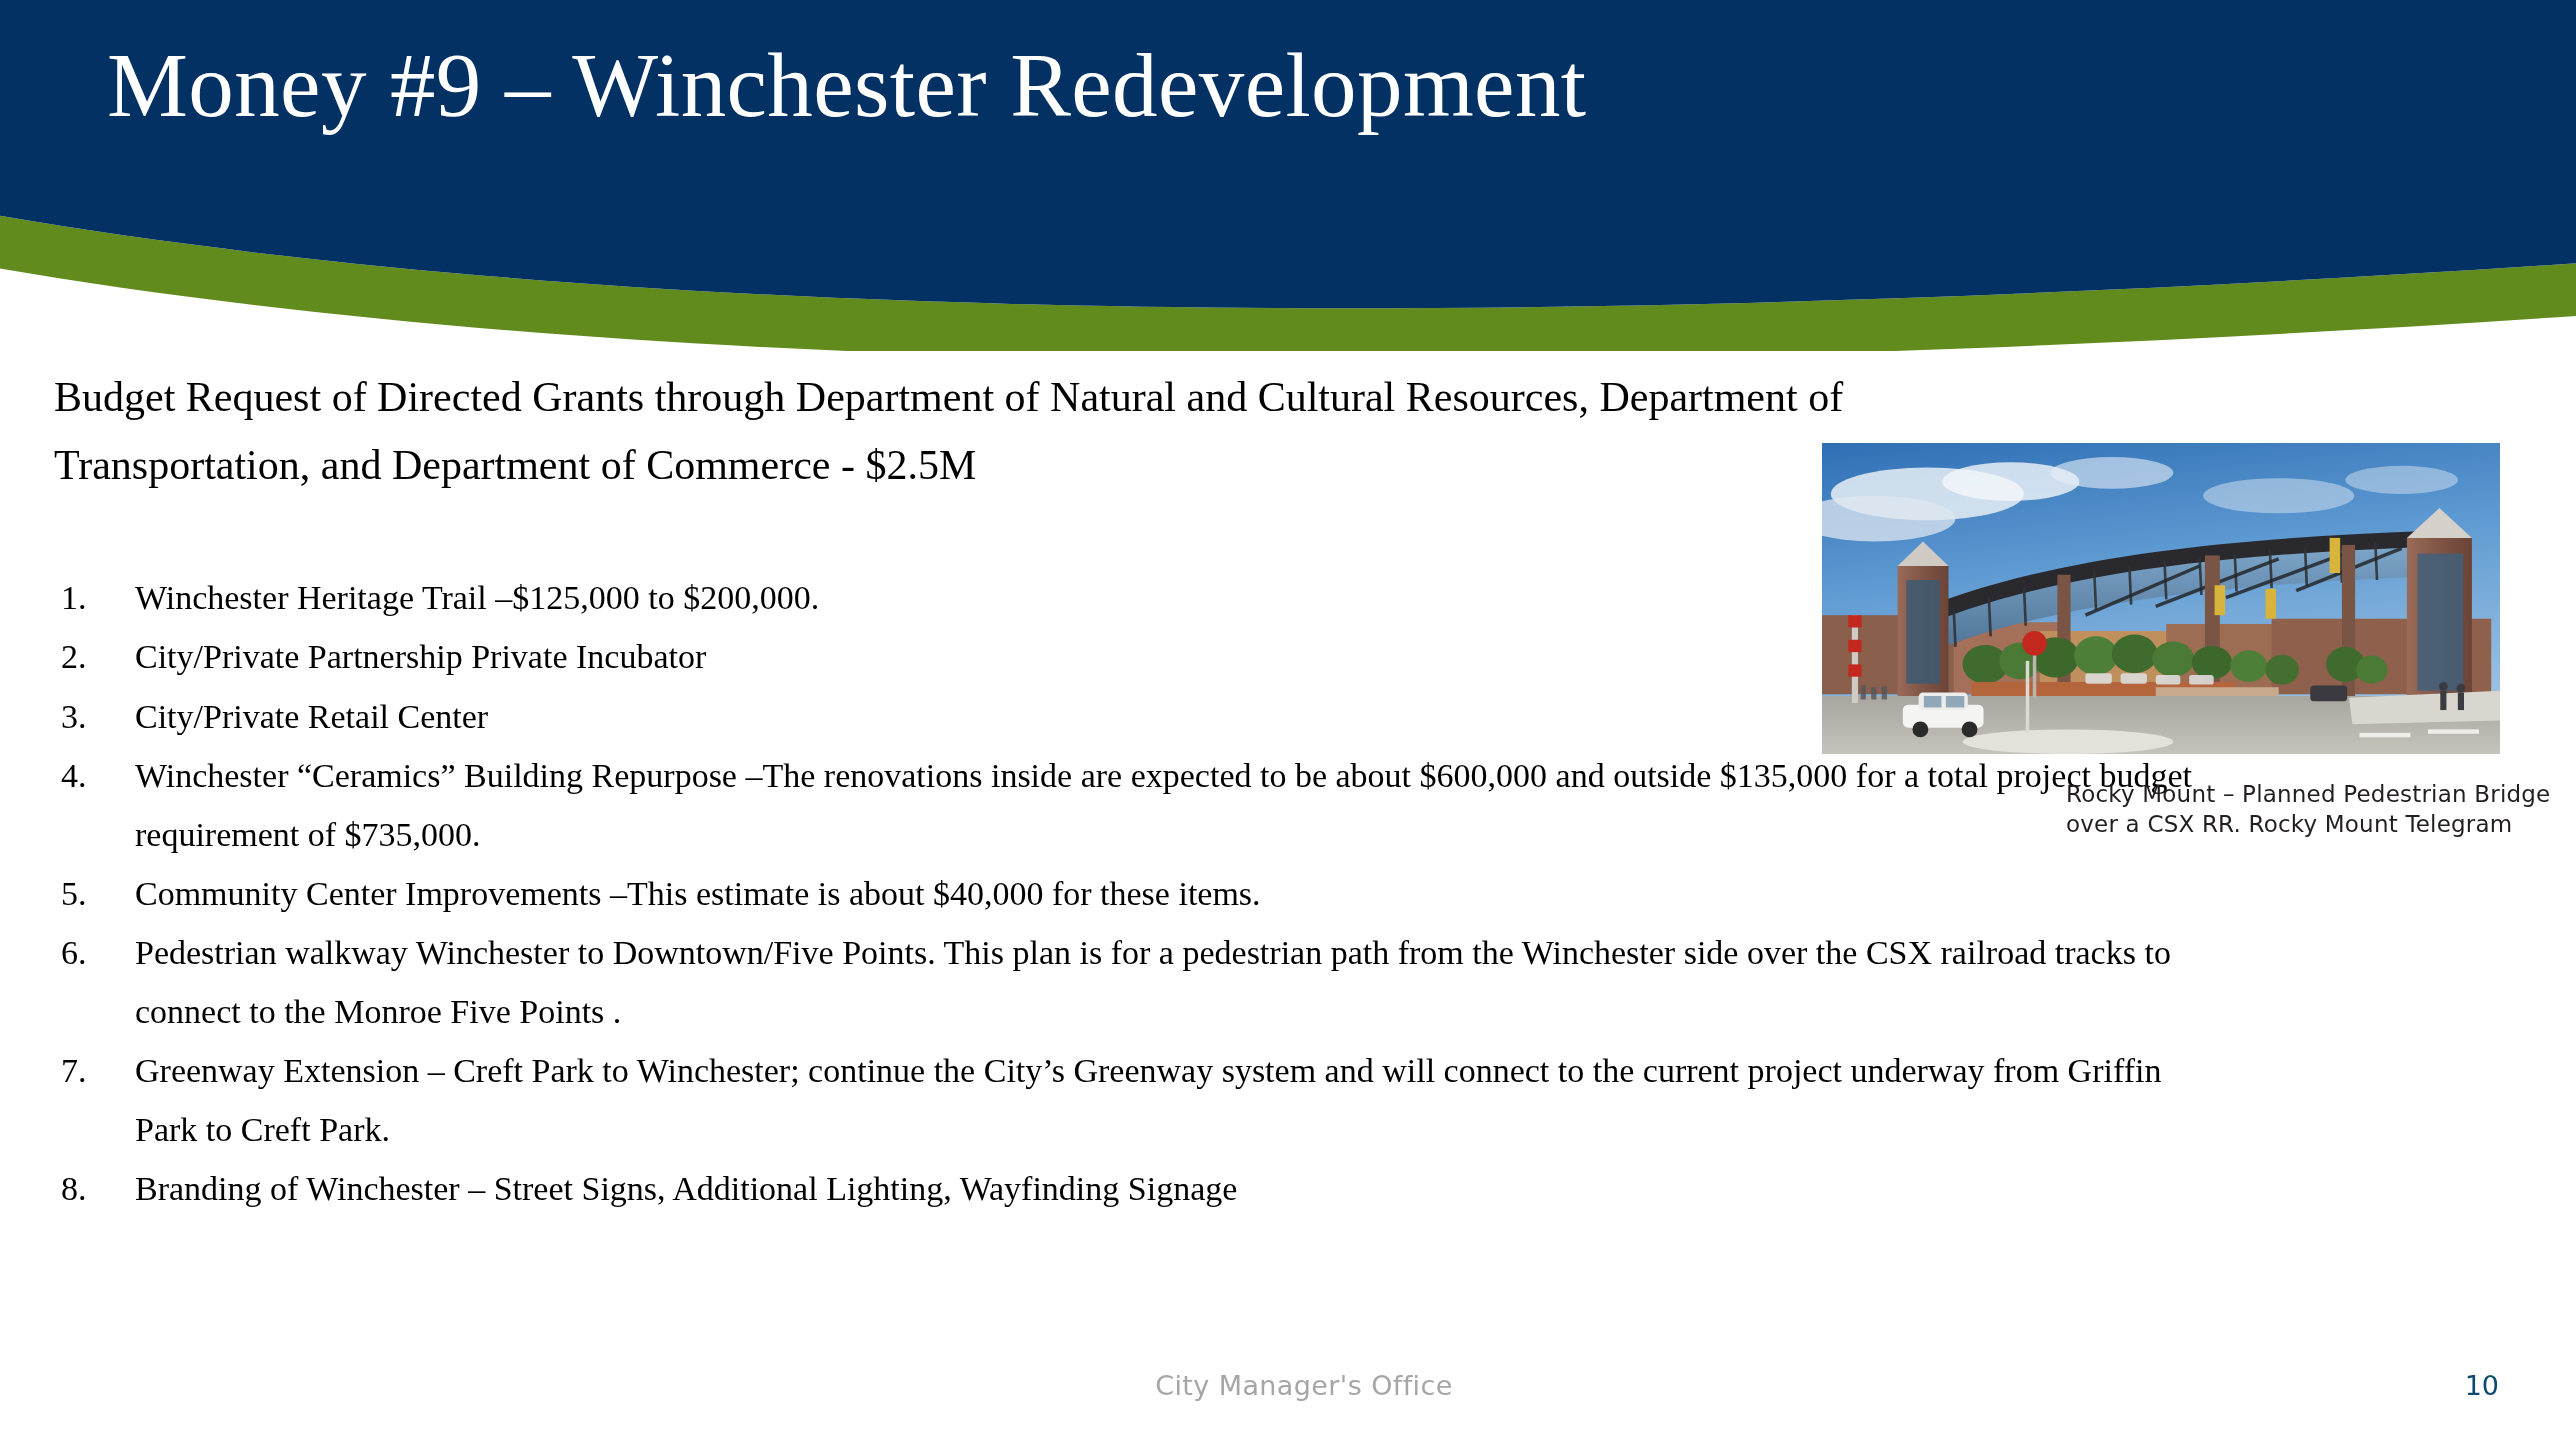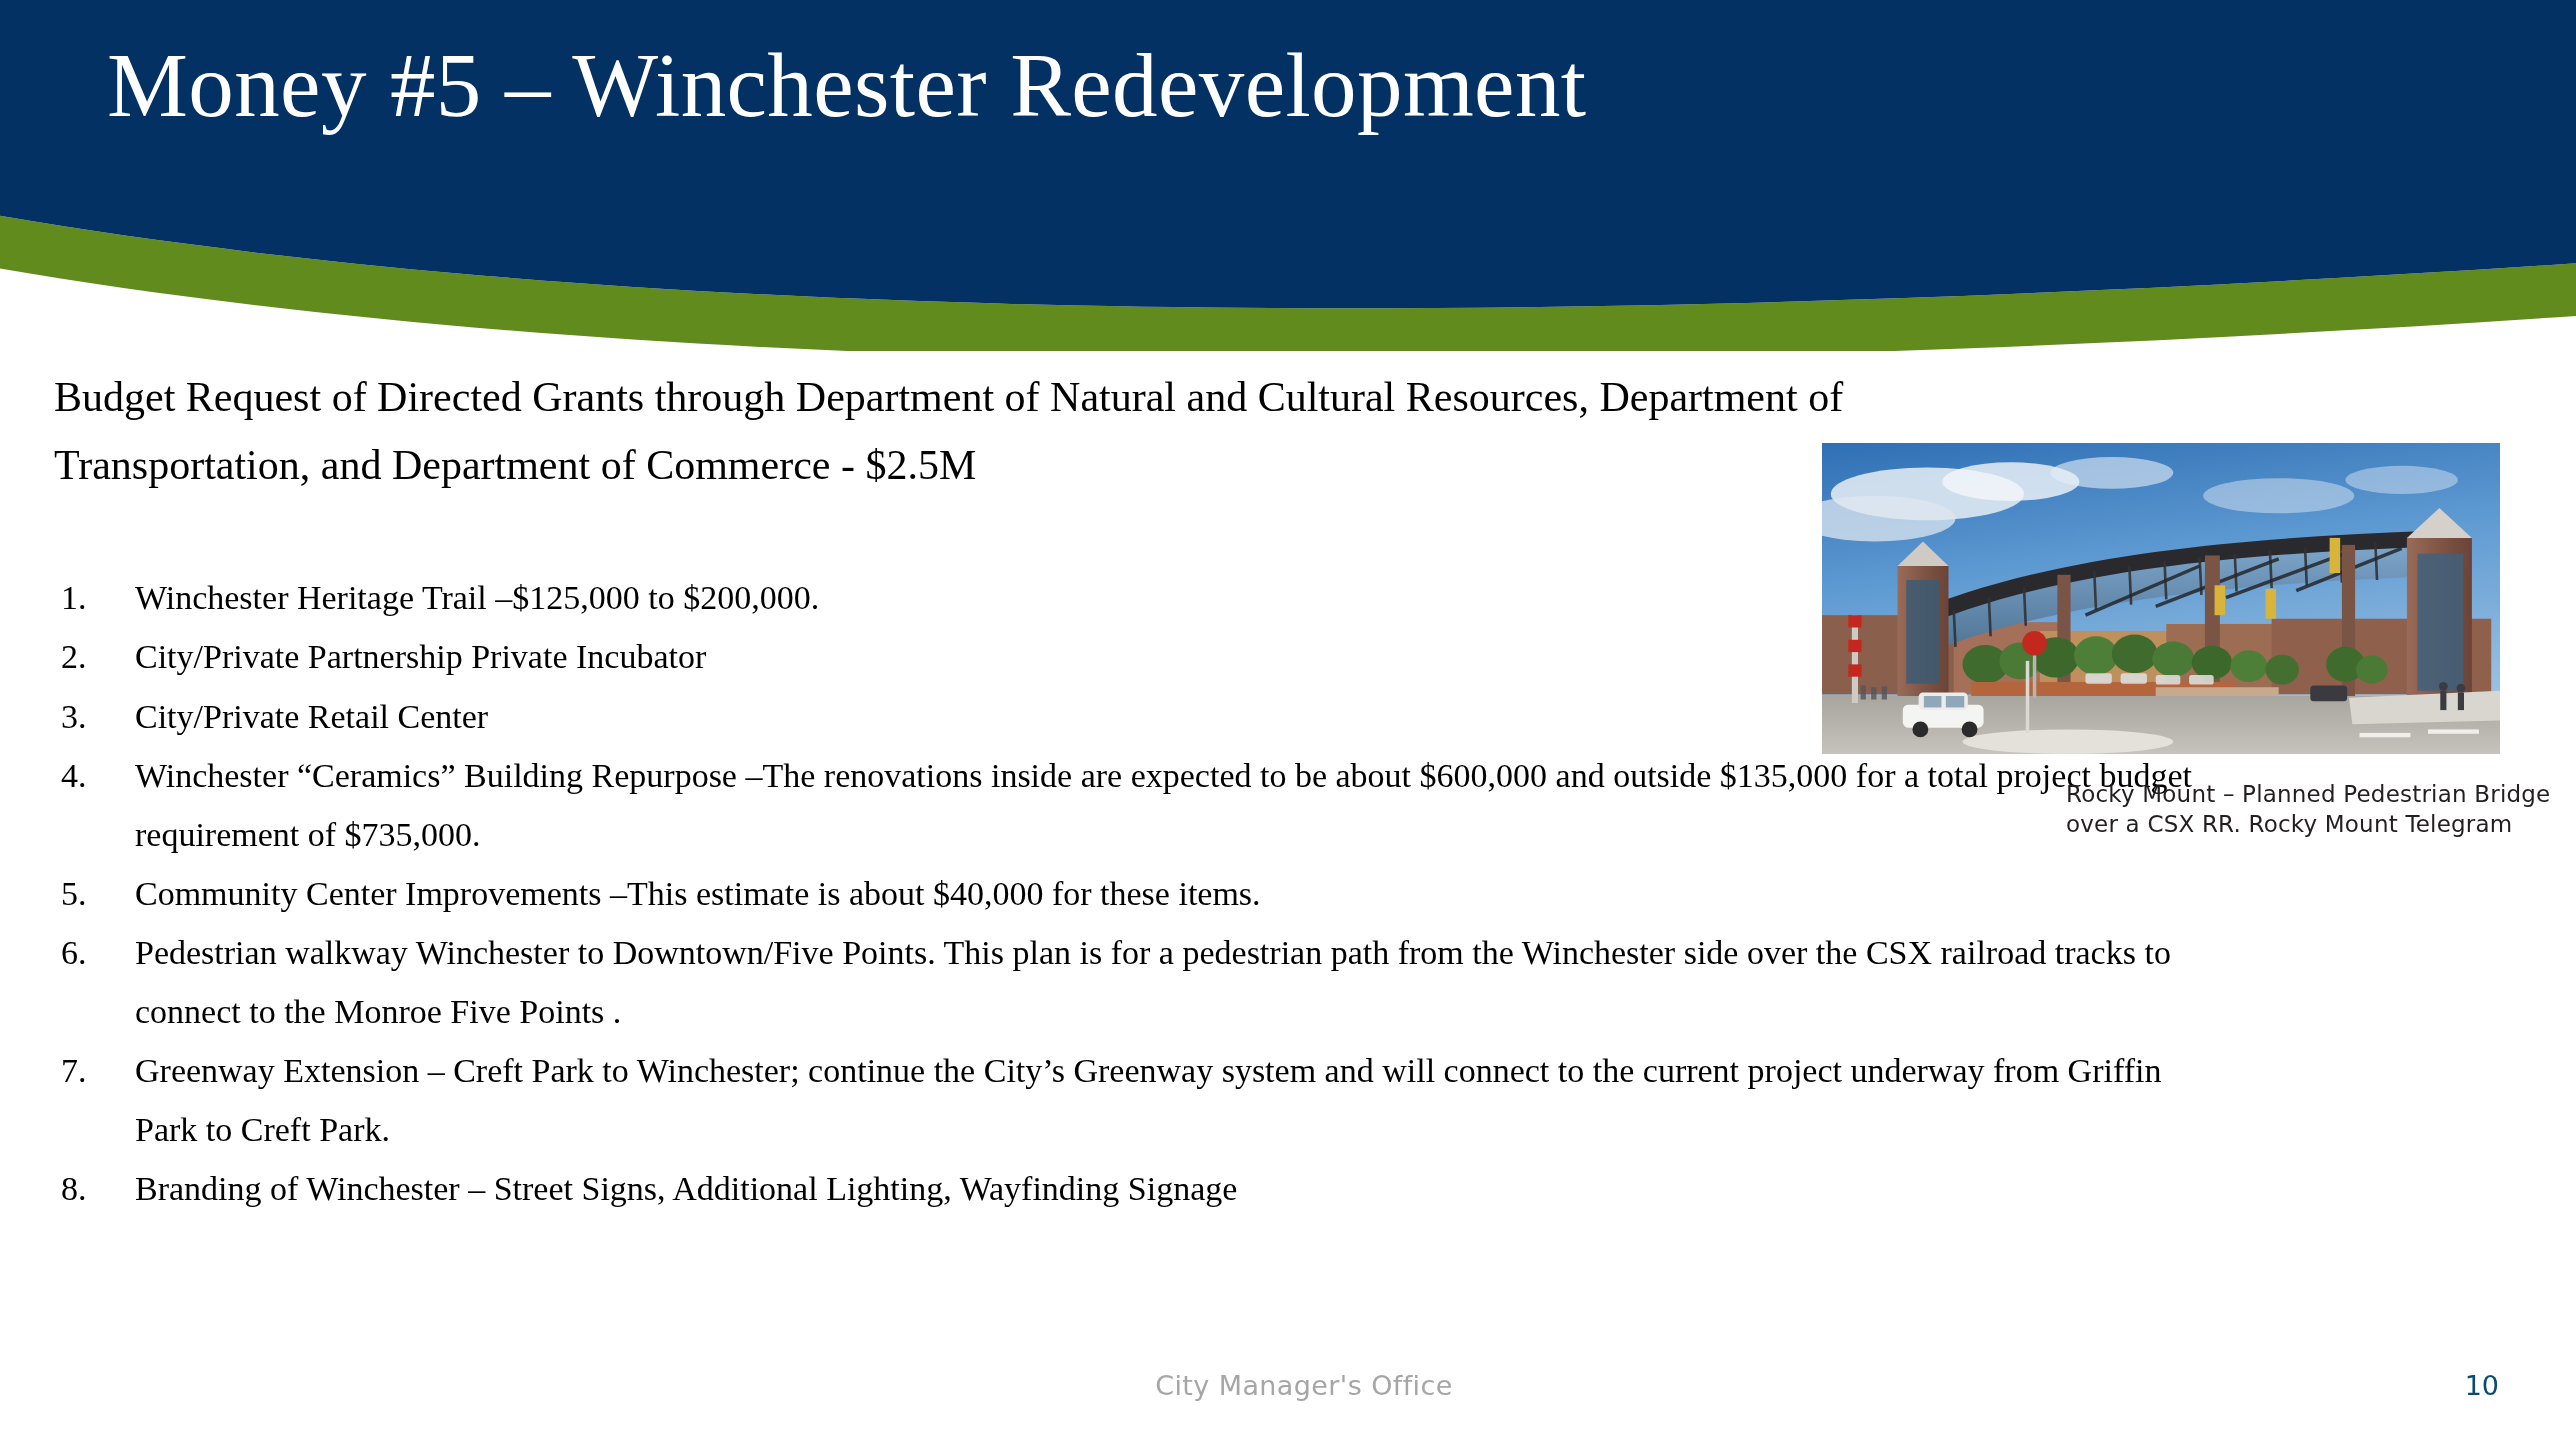--- a/index.html
+++ b/index.html
@@ -144,21 +144,21 @@
 </head>
 <body>
 
 <div id="header-banner">
   <svg viewBox="0 0 2934 400" preserveAspectRatio="none">
 
     <path d="M0,246 C620,352 1560,392 2934,300 L2934,360 C1560,452 620,412 0,306 Z" fill="#628B1E"></path>
 
     <path d="M0,0 L2934,0 L2934,300 C1560,392 620,352 0,246 Z" fill="#033163"></path>
   </svg>
-  <div id="slide-title">Money #5 – Winchester Redevelopment</div>
+  <div id="slide-title">Money #9 – Winchester Redevelopment</div>
 </div>
 
 <div id="body-region">
 
   <div id="intro-paragraph">Budget Request of Directed Grants through Department of Natural and Cultural Resources, Department of Transportation, and Department of Commerce - $2.5M</div>
 
   <div id="numbered-list">
     <div class="list-row">
       <span class="list-num">1.</span>
       <span class="list-text">Winchester Heritage Trail –$125,000 to $200,000.</span>

